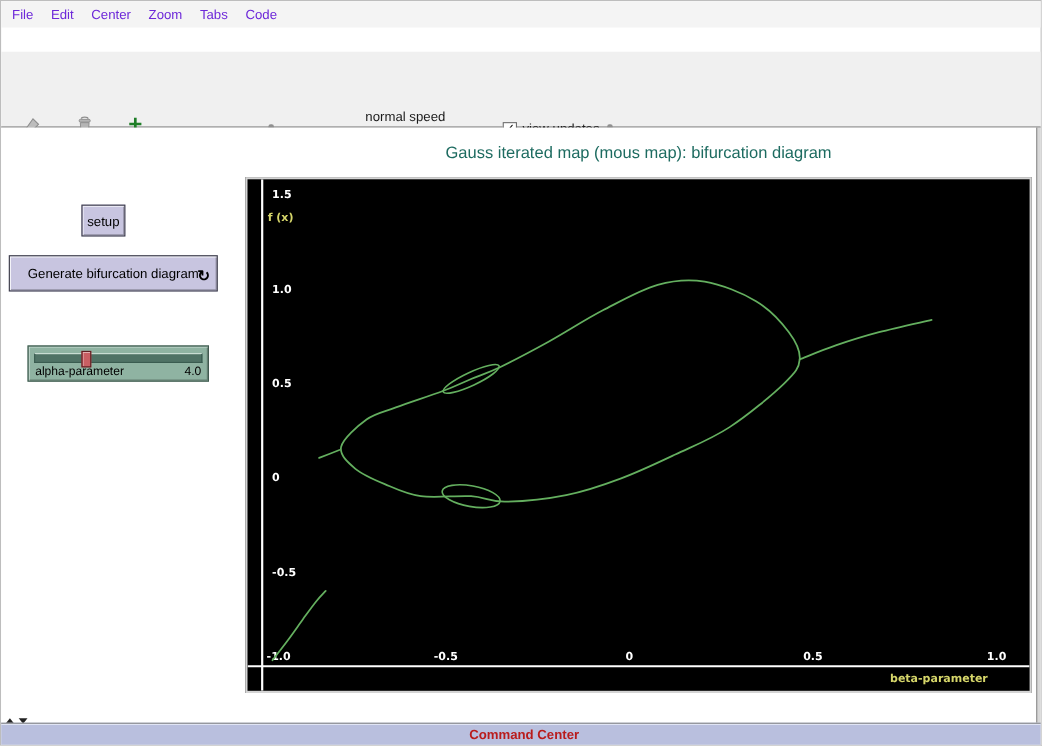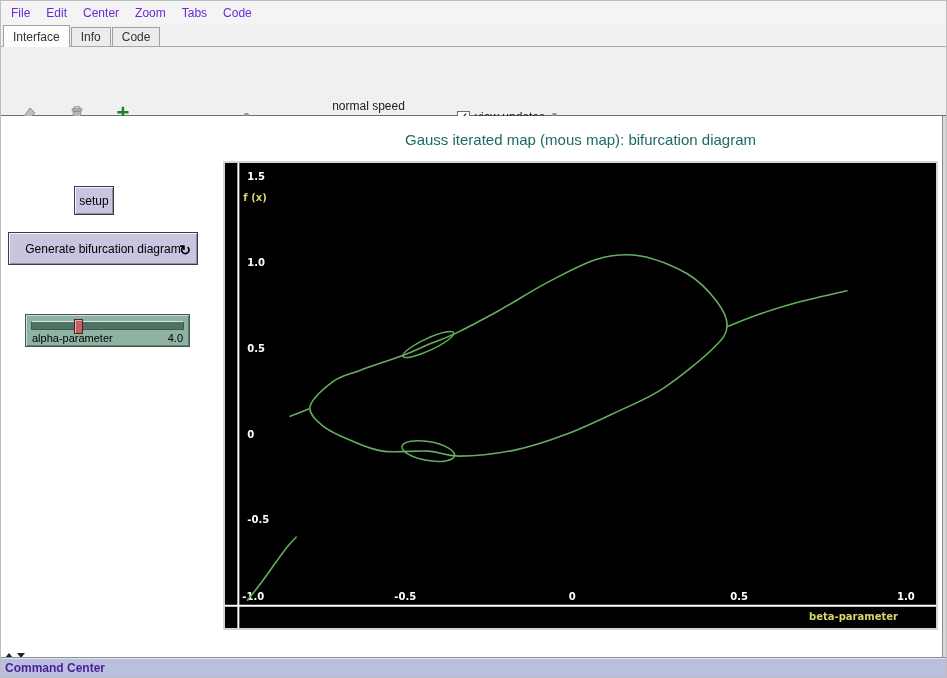--- a/index.html
+++ b/index.html
@@ -71,41 +71,36 @@
     justify-content:space-between; font-size:11px; color:#000; }
   .plot-frame { position:absolute; left:222px; top:45px; width:715px; height:469px;
     border:2px solid #d4d4d4; background:#000;font-weight:bold; }
   
   .splitter { position:absolute; left:4px; top:650px; width:24px; height:8px; display:flex; gap:4px; align-items:center; }
   .tri-up { width:0; height:0; border-left:4px solid transparent; border-right:4px solid transparent; border-bottom:5px solid #222; }
   .tri-down { width:0; height:0; border-left:4px solid transparent; border-right:4px solid transparent; border-top:5px solid #222; }
   .command-bar { position:absolute; left:0; top:656px; width:947px; height:21px;
     background:#b9bfde; border-top:1px solid #8e8e8e;
     box-shadow: inset 0 1px 0 #e0e4f4; }
-  .command-bar .cc-title { font-size:12px; font-weight:bold; color:#4c1d95; line-height:20px; padding-left:4px; }
+  .command-bar .cc-title { font-size:12px; font-weight:bold; color:#b91c1c; line-height:20px; padding-left:4px;text-align:center; }
 </style>
 </head>
 <body>
 
 <div class="window">
 
   <div class="menubar">
     <span class="menu-item">File</span>
     <span class="menu-item">Edit</span>
     <span class="menu-item">Center</span>
     <span class="menu-item">Zoom</span>
     <span class="menu-item">Tabs</span>
     <span class="menu-item">Code</span>
   </div>
 
-  <div class="tabbar">
-    <span class="tab active">Interface</span>
-    <span class="tab">Info</span>
-    <span class="tab">Code</span>
-  </div>
 
   <div class="toolbar">
 
     <div class="tool-group" style="left:8px; top:58px; width:38px;">
       <svg width="20" height="20" viewBox="0 0 20 20">
         <path d="M12 3 L17 8 L8 17 L4 18 L5 13 Z" fill="#bdbdbd" stroke="#8d8d8d" stroke-width="1"></path>
         <path d="M4 18 L5 13 L8 17 Z" fill="#e6cfa0" stroke="#8d8d8d" stroke-width="0.8"></path>
       </svg>
       <span class="tool-label">Edit</span>
     </div>

